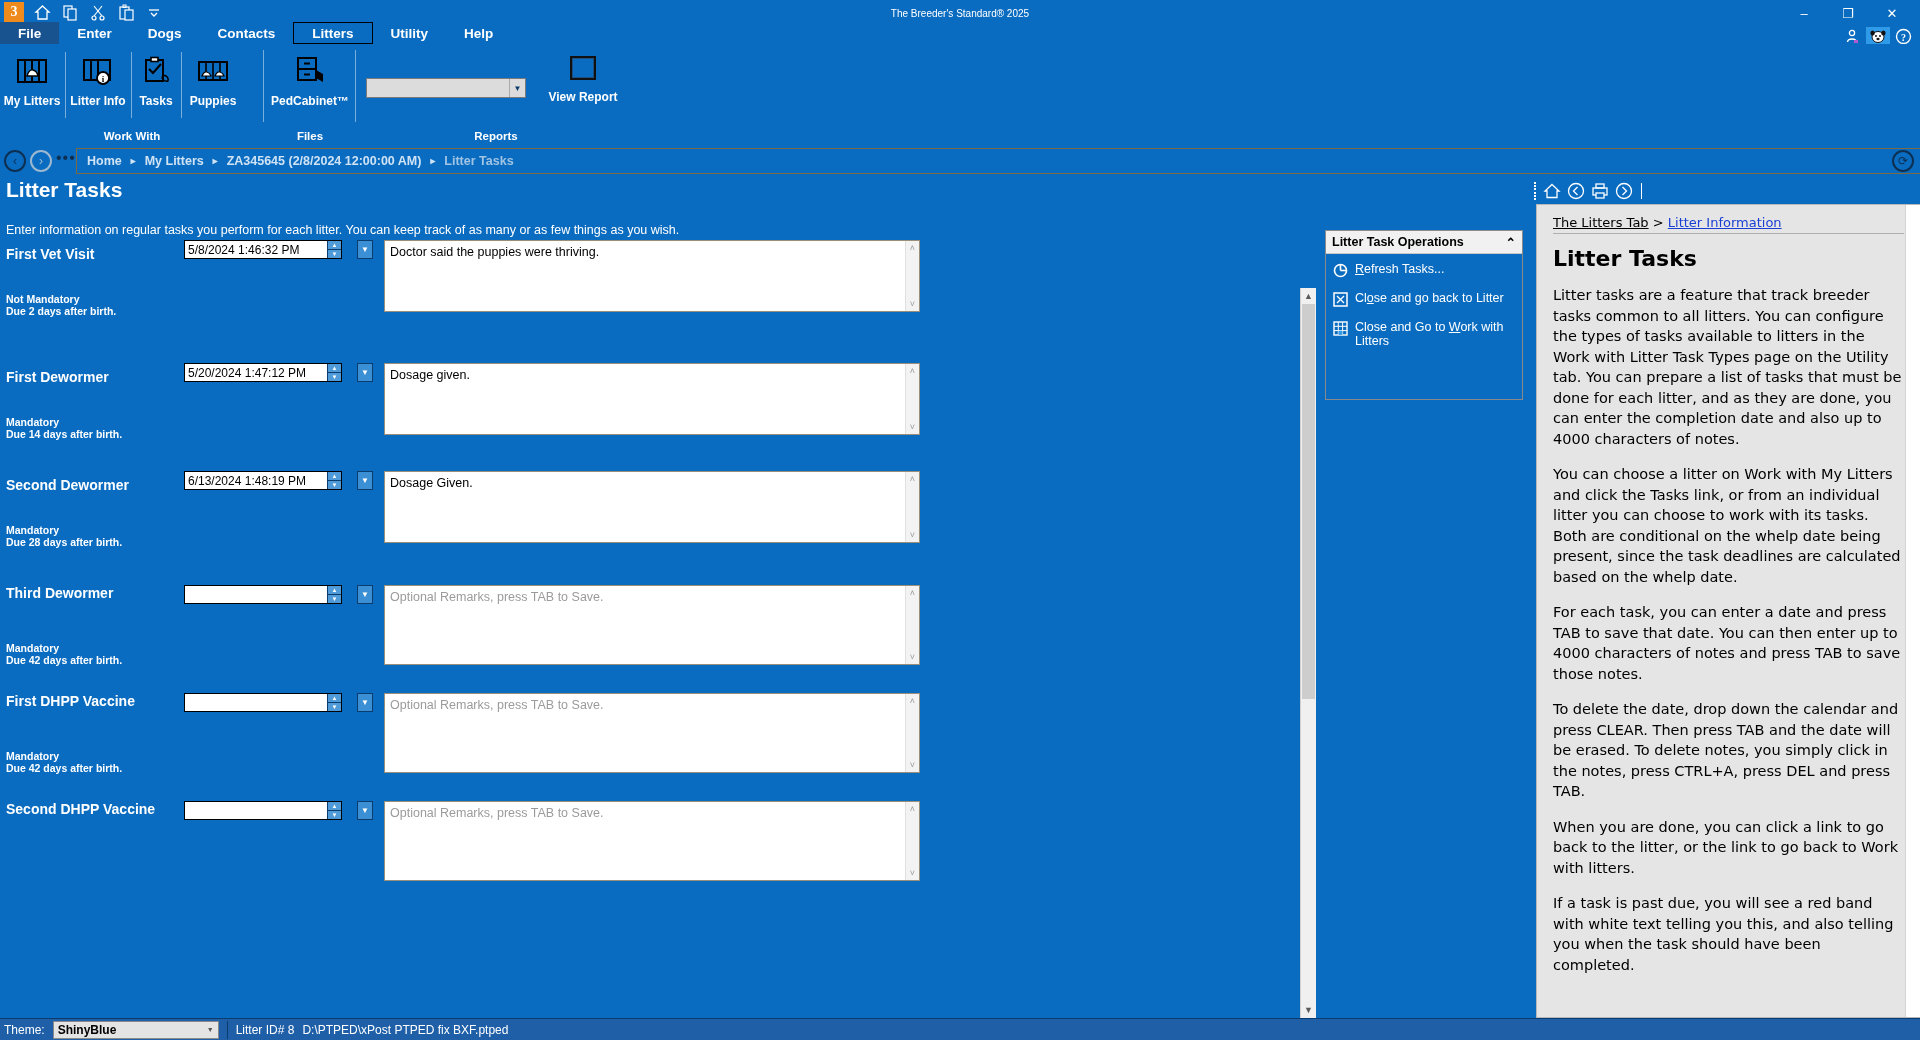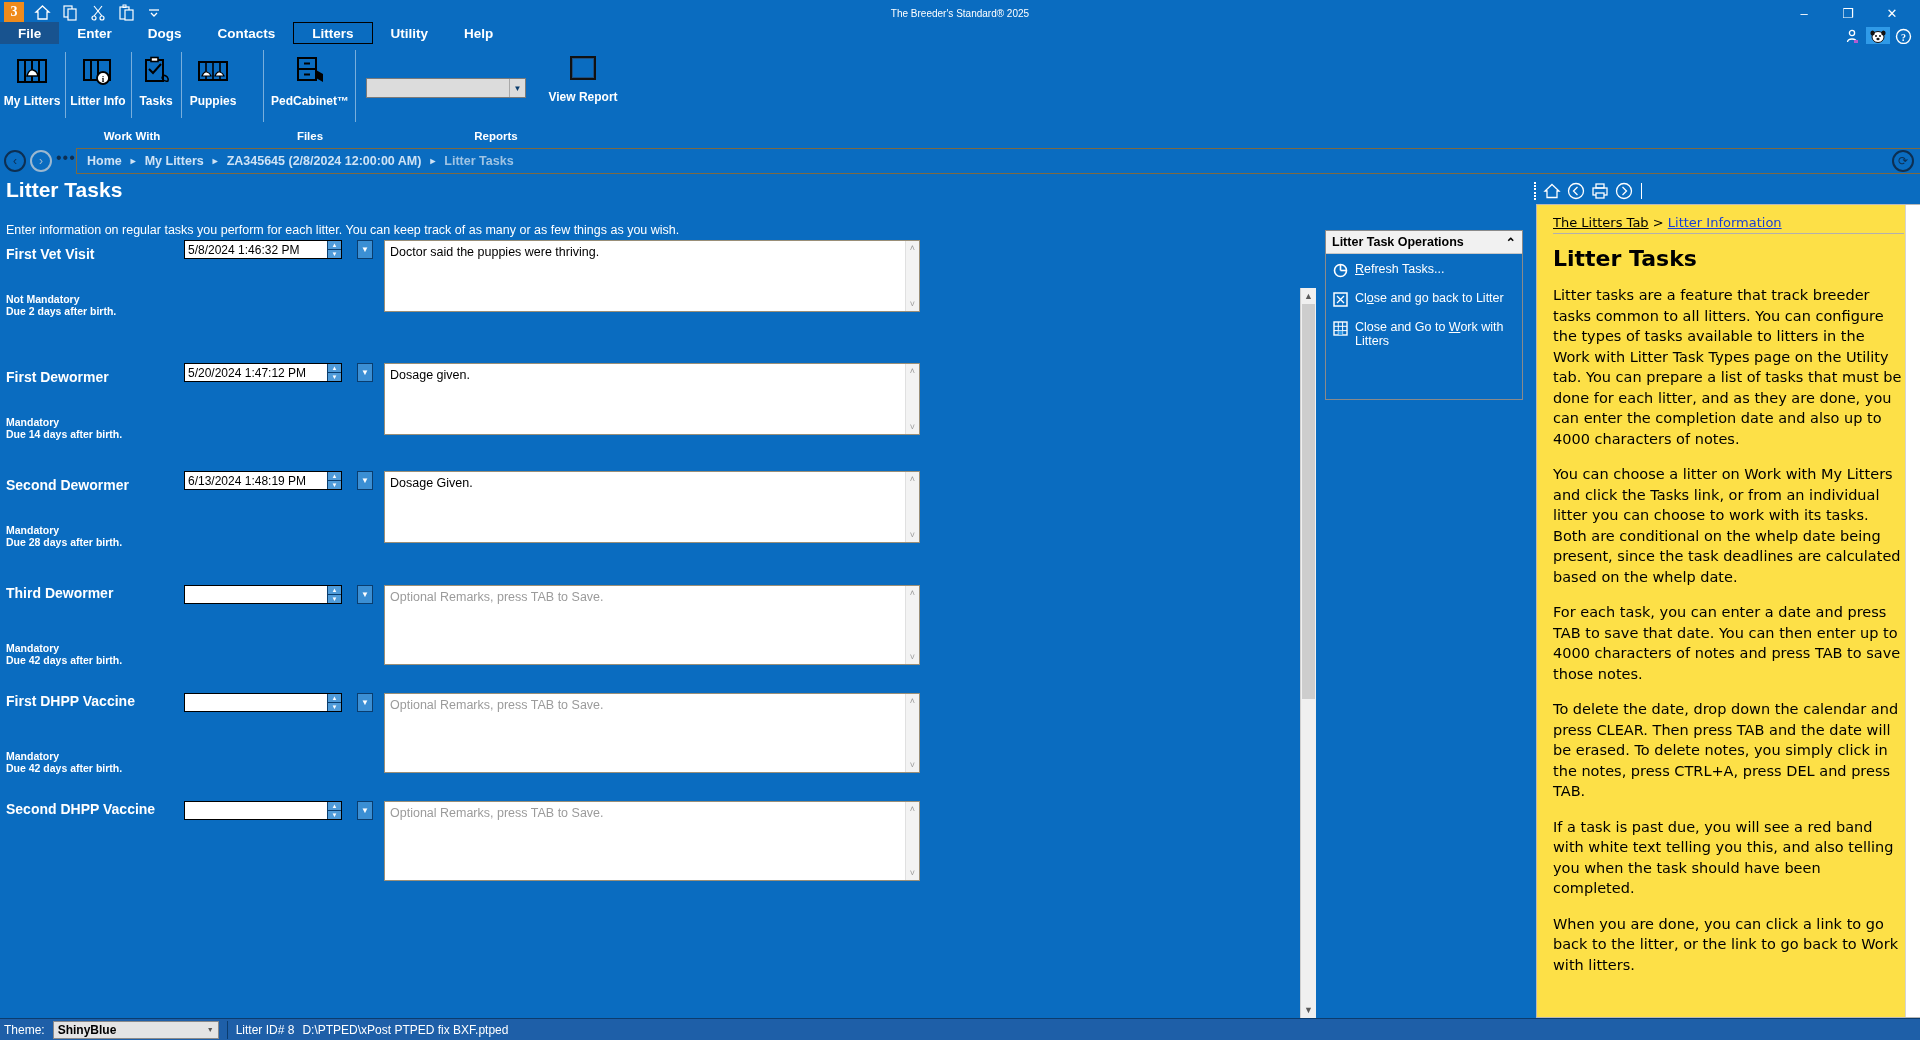--- a/index.html
+++ b/index.html
@@ -224,21 +224,21 @@
   .helptb .grip { width:5px; height:18px; display:flex; flex-direction:column; justify-content:space-between; }
   .helptb .grip i { display:block; width:2px; height:2px; background:#fff; }
   .hbtn {
     width:22px; height:22px; display:flex; align-items:center; justify-content:center;
     color:#fff;
   }
   .hdiv { width:1px; height:16px; background:#fff; margin:0 4px; }
   .brandtxt { color:#fff; font-size:13px; padding-right:8px;margin-top:44px; }
   .helpbody {
     position:absolute; left:6px; top:26px; right:0; bottom:0;
-    background:#fde047; border:1px solid #b8b8b8; border-right:none;
+    background:#e5e5e5; border:1px solid #b8b8b8; border-right:none;
     overflow:hidden;
   }
   .helpinner { padding: 10px 16px 0 16px; font-family:"DejaVu Sans", sans-serif; }
   .helpcrumb {
     font-size:13px; color:#000; padding-bottom:3px;
     border-bottom:1px solid #b0b0b0; margin-bottom:12px; white-space:nowrap;
   }
   .helpcrumb a { color:#1a3fd4; text-decoration:underline; }
   .helpcrumb .lnk0 { text-decoration:underline; color:#000;}
   .helph1 { font-size:22px; font-weight:bold; color:#000; margin: 0 0 14px 0; }
@@ -697,22 +697,22 @@
         <div class="helpcrumb">
           <span class="lnk0">The Litters Tab</span>
           <span>&gt;</span>
           <a href="#">Litter Information</a>
         </div>
         <div class="helph1">Litter Tasks</div>
         <p class="helpp">Litter tasks are a feature that track breeder tasks common to all litters.  You can configure the types of tasks available to litters in the Work with Litter Task Types page on the Utility tab. You can prepare a list of tasks that must be done for each litter, and as they are done, you can enter the completion date and also up to 4000 characters of notes.</p>
         <p class="helpp">You can choose a litter on Work with My Litters and click the Tasks link, or from an individual litter you can choose to work with its tasks.  Both are conditional on the whelp date being present, since the task deadlines are calculated based on the whelp date.</p>
         <p class="helpp">For each task, you can enter a date and press TAB to save that date. You can then enter up to 4000 characters of notes and press TAB to save those notes.</p>
         <p class="helpp">To delete the date, drop down the calendar and press CLEAR.  Then press TAB and the date will be erased.  To delete notes, you simply click in the notes, press CTRL+A, press DEL and press TAB.</p>
+        <p class="helpp">When you are done, you can click a link to go back to the litter, or the link to go back to Work with litters.</p>
         <p class="helpp">If a task is past due, you will see a red band with white text telling you this, and also telling you when the task should have been completed.</p>
-        <p class="helpp">When you are done, you can click a link to go back to the litter, or the link to go back to Work with litters.</p>
       </div>
       <div class="help-sb"></div>
     </div>
   </div>
 
   <div class="statusbar">
     <span class="slbl">Theme:</span>
     <div class="themecombo">
       <div class="tv">ShinyBlue</div>
       <div class="ta">▼</div>

